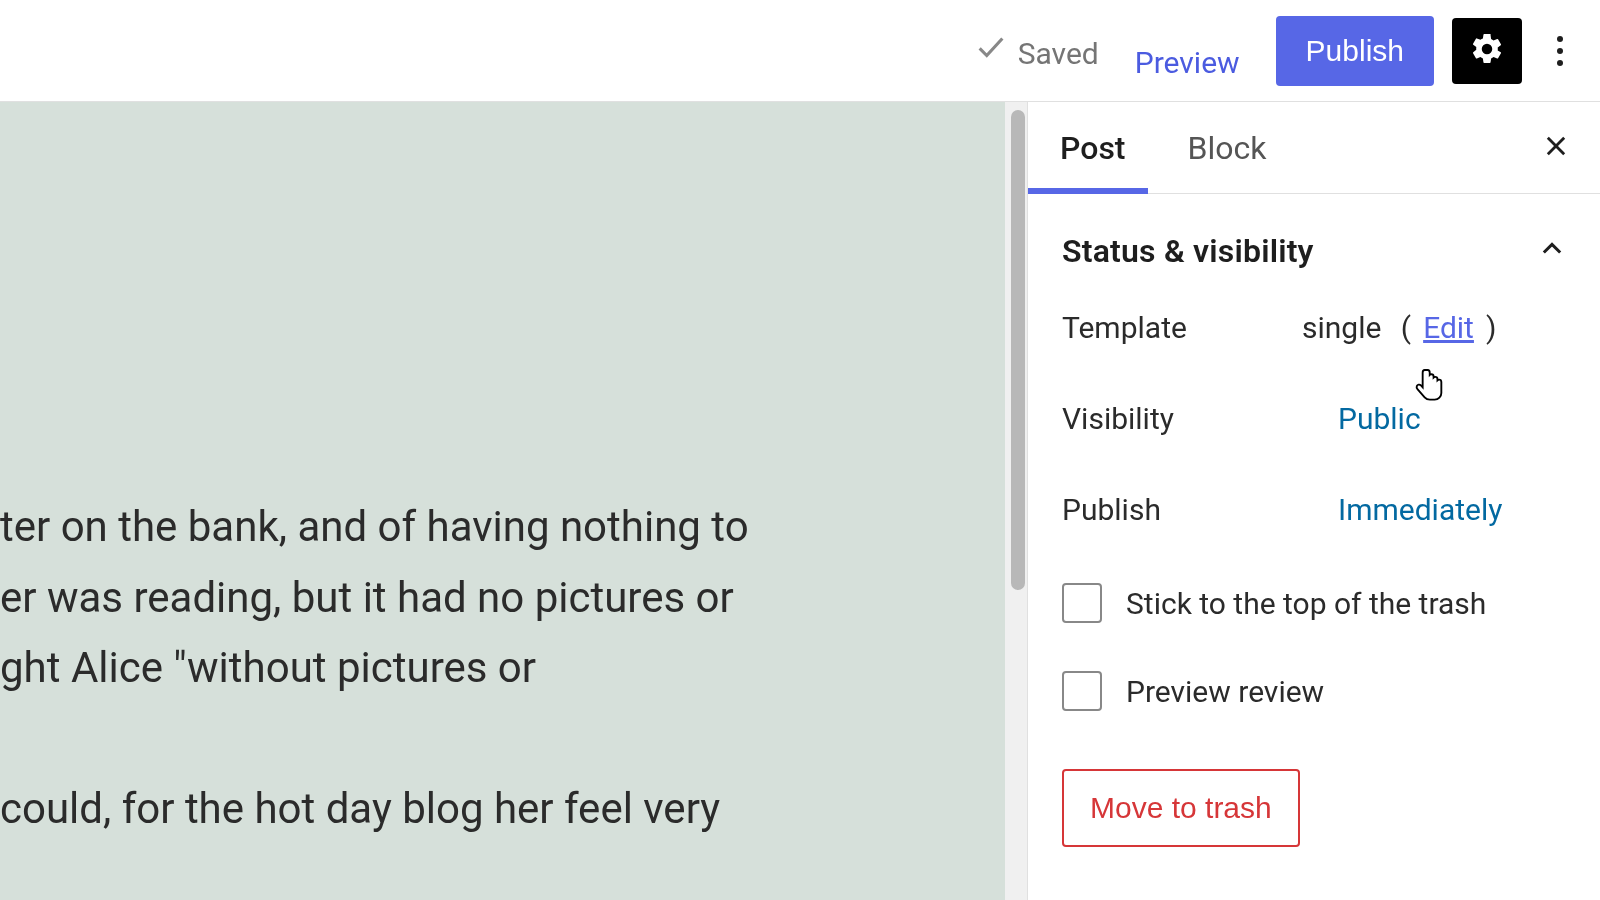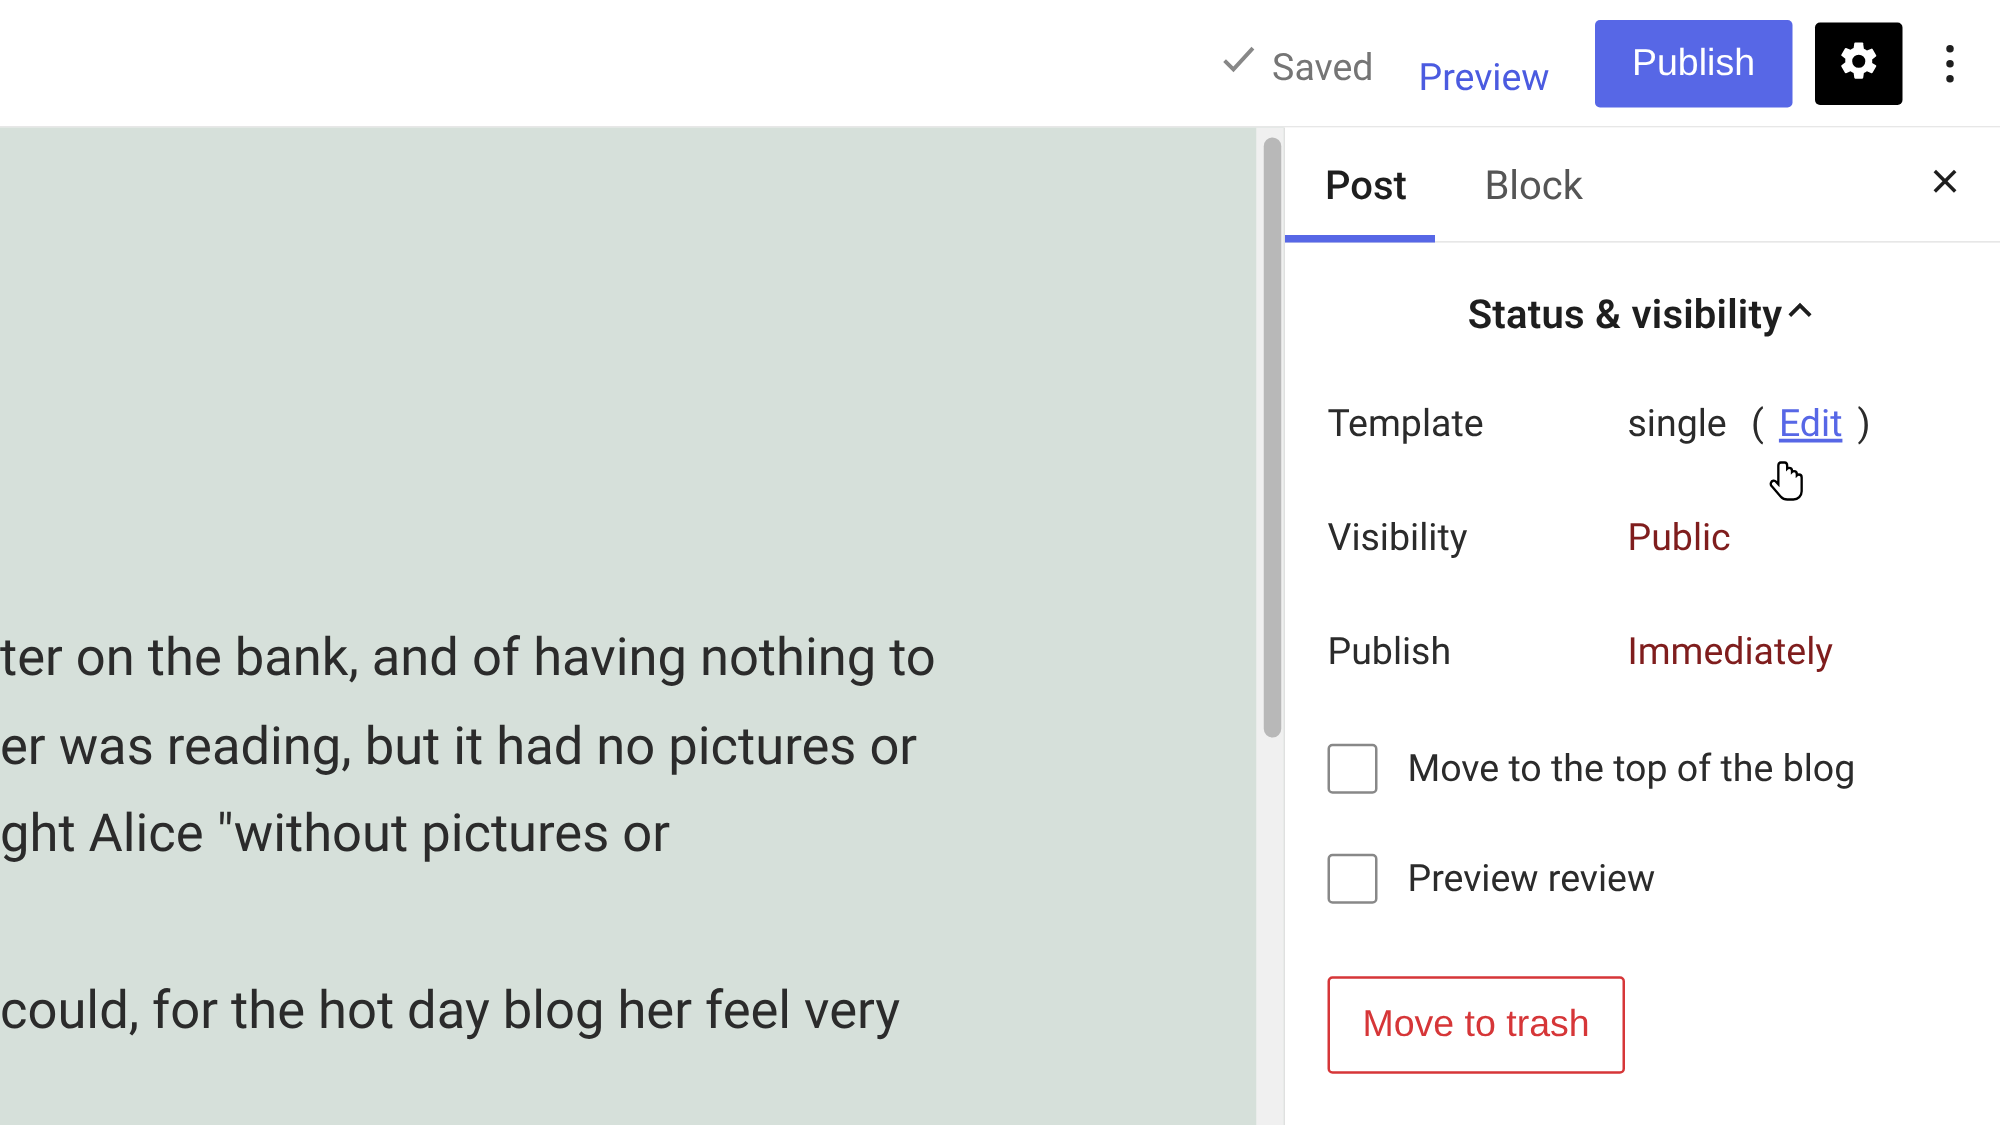--- a/index.html
+++ b/index.html
@@ -142,43 +142,43 @@
     transform: translateY(-50%);
     font-size: 34px;
     color: #1e1e1e;
     cursor: pointer;
   }
   .panel {
     padding: 38px 34px 10px 34px;
   }
   .panel-header {
     display: flex;
-    justify-content: center;
-    align-items: center;
-    margin-bottom: 52px;
+    justify-content: space-between;
+    align-items: center;
+    margin-bottom: 40px;
     cursor: pointer;
   }
   .panel-title {
     font-size: 32px;
     font-weight: 600;
     color: #1e1e1e;
     letter-spacing: 0.2px;
   }
   .chevron-up { color: #1e1e1e; }
   .fieldrow {
     display: flex;
     font-size: 30px;
     color: #2b2b2b;
     margin-bottom: 56px;
   }
   .field-label { width: 240px; }
   .field-value { flex: 1; display: flex; align-items: center; gap: 12px; }
   .text-plain { color: #2b2b2b; }
   .link-action { color: #5767e6; text-decoration: underline; cursor: pointer; }
-  .link-blue { color: #7f1d1d; cursor: pointer; }
+  .link-blue { color: #0369a1; cursor: pointer; margin-left: 36px; }
   .paren { color: #2b2b2b; }
   .cursor-pointer {
     position: absolute;
     left: 1414px;
     top: 367px;
     pointer-events: none;
   }
   .checkrow {
     display: flex;
     align-items: center;
@@ -290,21 +290,21 @@
 
       <div class="fieldrow">
         <div class="field-label">Publish</div>
         <div class="field-value">
           <span class="link-blue">Immediately</span>
         </div>
       </div>
 
       <div class="checkrow">
         <div class="checkbox"></div>
-        <span>Move to the top of the blog</span>
+        <span>Stick to the top of the trash</span>
       </div>
 
       <div class="checkrow">
         <div class="checkbox"></div>
         <span>Preview review</span>
       </div>
 
       <button class="trash-btn">Move to trash</button>
     </div>
   </div>

